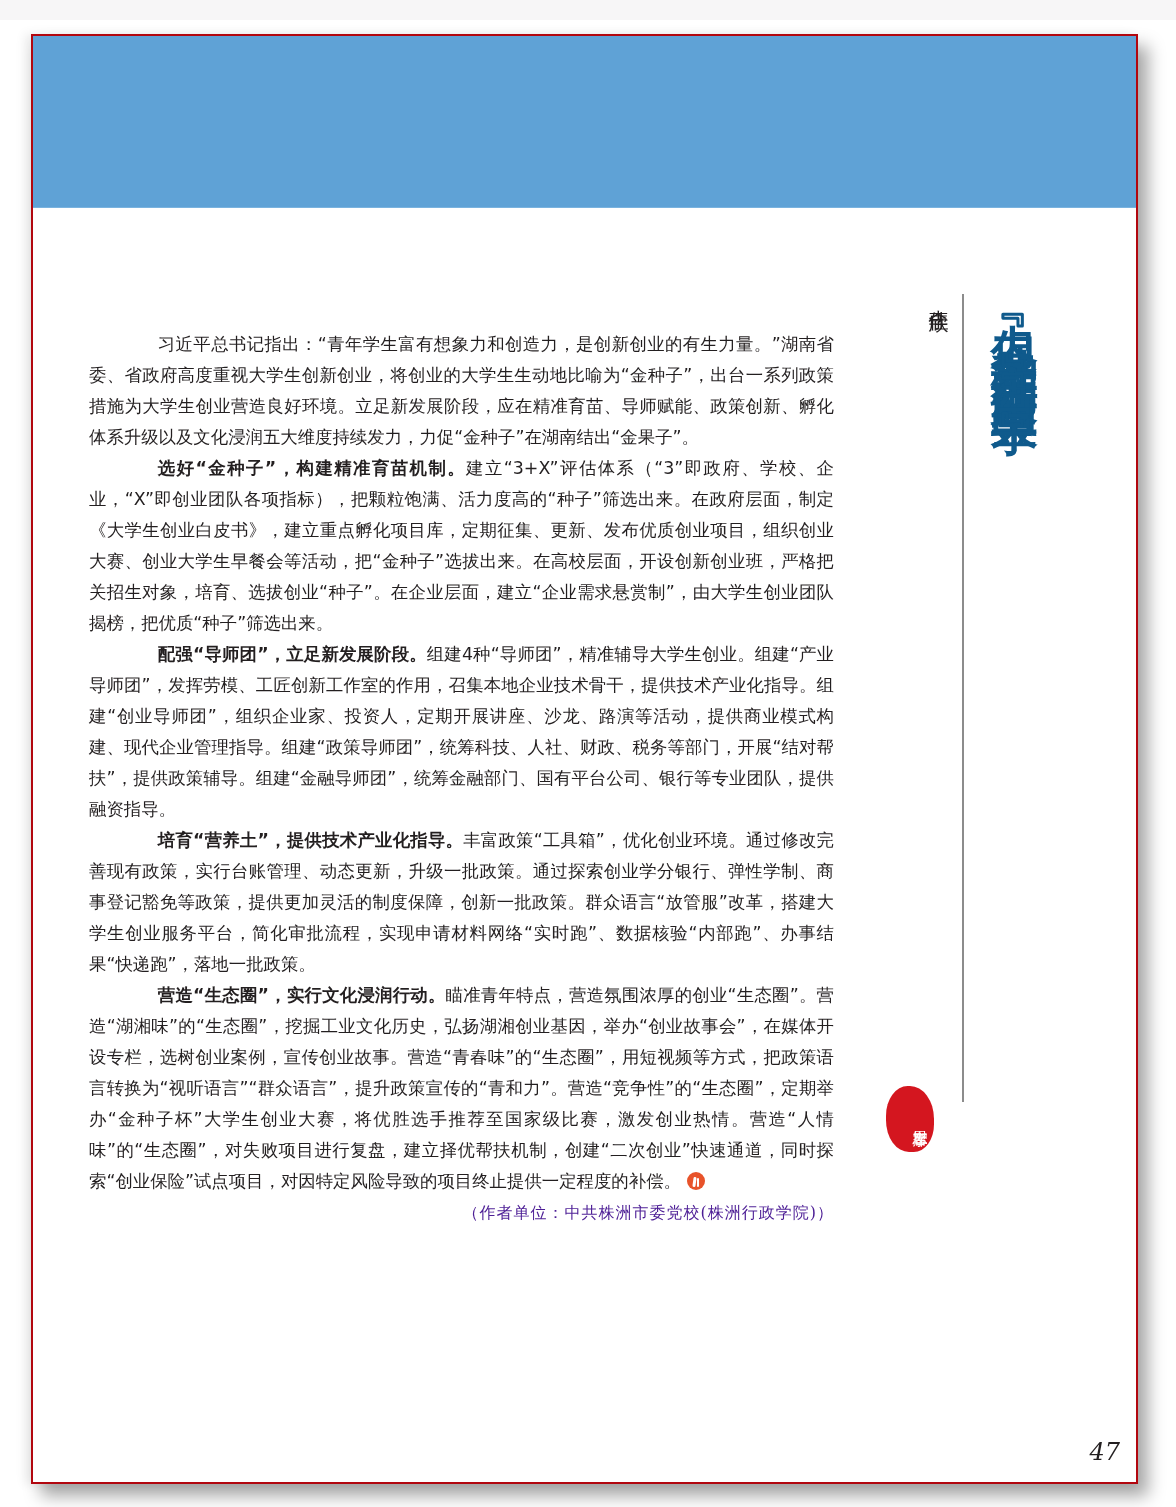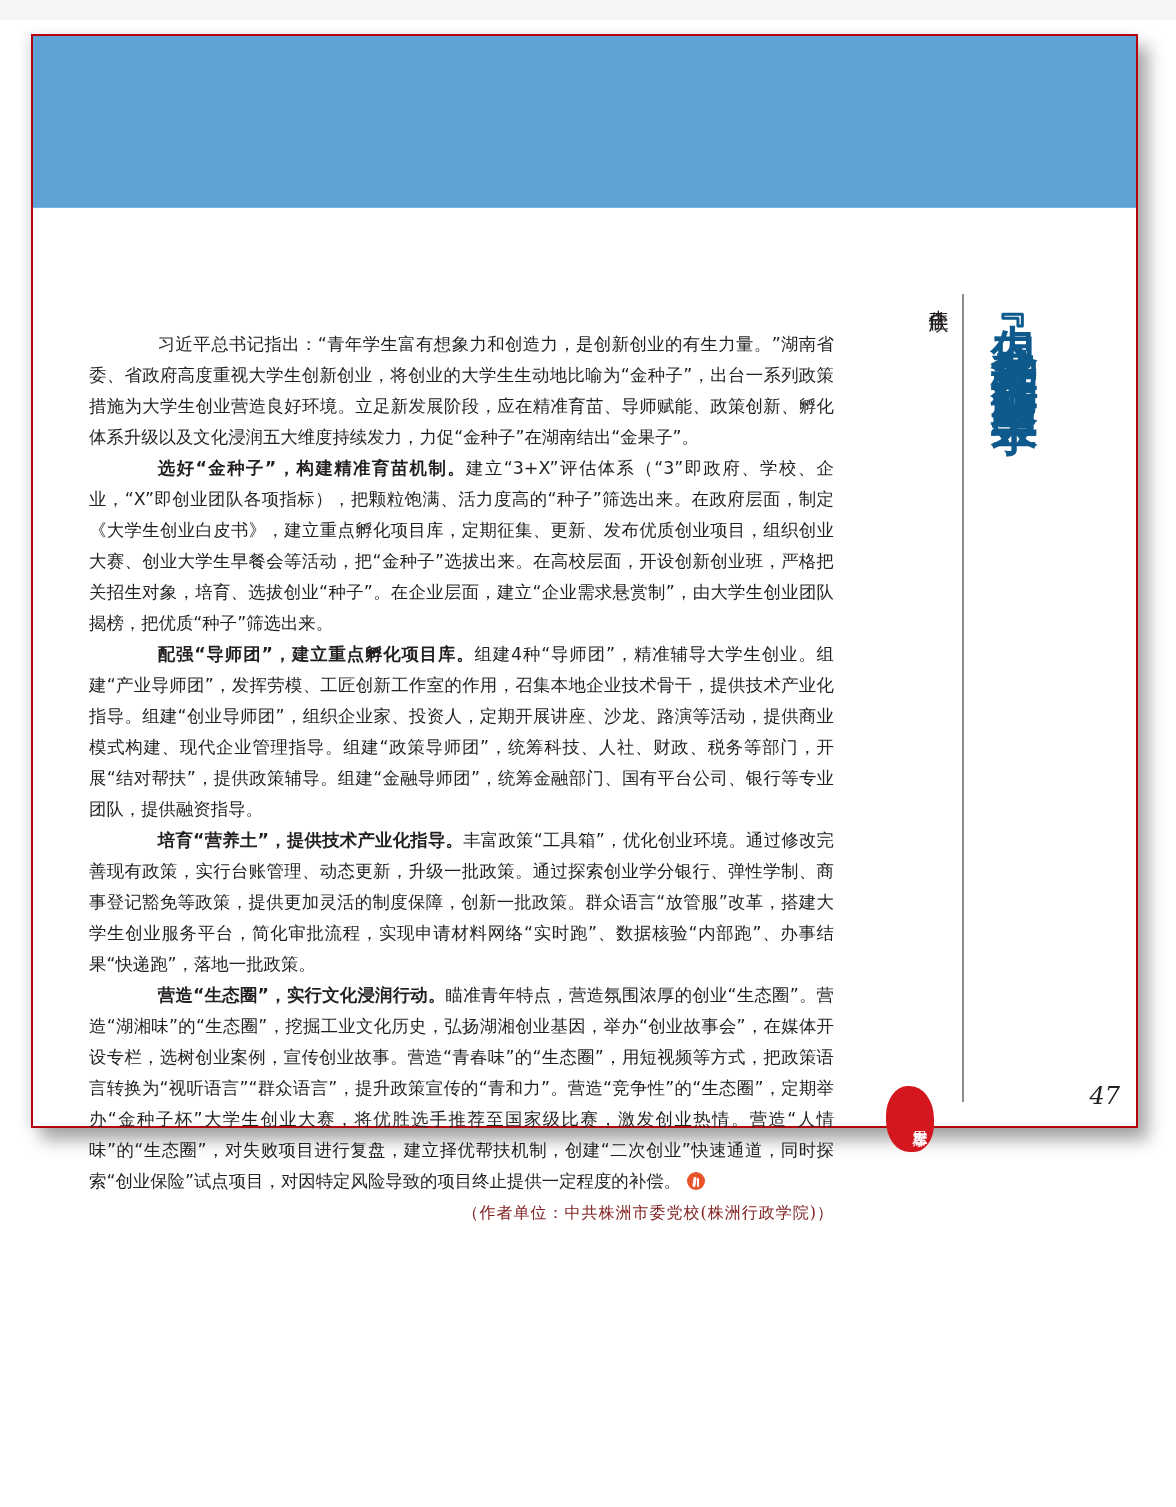--- a/index.html
+++ b/index.html
@@ -18,21 +18,21 @@
       position: absolute;
       left: 0; top: 0;
       width: 1176px; height: 20px;
       background: #f7f6f7;
     }
     .page {
       position: absolute;
       left: 31px;
       top: 34px;
       width: 1107px;
-      height: 1094px;
+      height: 1450px;
       border: 2px solid #b2070f;
       background: #ffffff;
       box-shadow: 10px 12px 16px rgba(0,0,0,0.35), -6px 0 10px rgba(0,0,0,0.08);
       box-sizing: border-box;
     }
     .banner {
       position: absolute;
       left: 0; top: 0;
       width: 100%;
       height: 171px;
@@ -86,21 +86,21 @@
       left: 10px; top: 6px;
       width: 2px; height: 9px;
       background: #ffffff;
       border-radius: 2px;
     }
     .author-unit {
       float: right;
       font-family: "DejaVu Serif", "Liberation Serif", serif;
       font-size: 16px;
       letter-spacing: 1px;
-      color: #7f1d1d;
+      color: #4c1d95;
     }
     .author-name {
       position: absolute;
       left: 895px;
       top: 258px;
       width: 22px;
       font-family: "DejaVu Serif", "Liberation Serif", serif;
       font-size: 20px;
       line-height: 22px;
       color: #231f20;
@@ -164,21 +164,21 @@
   <div class="banner"></div>
 
   <div class="body-text">
     <p>
       <span class="lead"></span><span>习近平总书记指出：“青年学生富有想象力和创造力，是创新创业的有生力量。”湖南省委、省政府高度重视大学生创新创业，将创业的大学生生动地比喻为“金种子”，出台一系列政策措施为大学生创业营造良好环境。立足新发展阶段，应在精准育苗、导师赋能、政策创新、孵化体系升级以及文化浸润五大维度持续发力，力促“金种子”在湖南结出“金果子”。</span>
     </p>
     <p>
       <span class="lead">选好“金种子”，构建精准育苗机制。</span><span>建立“3+X”评估体系（“3”即政府、学校、企业，“X”即创业团队各项指标），把颗粒饱满、活力度高的“种子”筛选出来。在政府层面，制定《大学生创业白皮书》，建立重点孵化项目库，定期征集、更新、发布优质创业项目，组织创业大赛、创业大学生早餐会等活动，把“金种子”选拔出来。在高校层面，开设创新创业班，严格把关招生对象，培育、选拔创业“种子”。在企业层面，建立“企业需求悬赏制”，由大学生创业团队揭榜，把优质“种子”筛选出来。</span>
     </p>
     <p>
-      <span class="lead">配强“导师团”，建立重点孵化项目库。</span><span>组建4种“导师团”，精准辅导大学生创业。组建“产业导师团”，发挥劳模、工匠创新工作室的作用，召集本地企业技术骨干，提供技术产业化指导。组建“创业导师团”，组织企业家、投资人，定期开展讲座、沙龙、路演等活动，提供商业模式构建、现代企业管理指导。组建“政策导师团”，统筹科技、人社、财政、税务等部门，开展“结对帮扶”，提供政策辅导。组建“金融导师团”，统筹金融部门、国有平台公司、银行等专业团队，提供融资指导。</span>
+      <span class="lead">配强“导师团”，立足新发展阶段。</span><span>组建4种“导师团”，精准辅导大学生创业。组建“产业导师团”，发挥劳模、工匠创新工作室的作用，召集本地企业技术骨干，提供技术产业化指导。组建“创业导师团”，组织企业家、投资人，定期开展讲座、沙龙、路演等活动，提供商业模式构建、现代企业管理指导。组建“政策导师团”，统筹科技、人社、财政、税务等部门，开展“结对帮扶”，提供政策辅导。组建“金融导师团”，统筹金融部门、国有平台公司、银行等专业团队，提供融资指导。</span>
     </p>
     <p>
       <span class="lead">培育“营养土”，提供技术产业化指导。</span><span>丰富政策“工具箱”，优化创业环境。通过修改完善现有政策，实行台账管理、动态更新，升级一批政策。通过探索创业学分银行、弹性学制、商事登记豁免等政策，提供更加灵活的制度保障，创新一批政策。群众语言“放管服”改革，搭建大学生创业服务平台，简化审批流程，实现申请材料网络“实时跑”、数据核验“内部跑”、办事结果“快递跑”，落地一批政策。</span>
     </p>
     <p>
       <span class="lead">营造“生态圈”，实行文化浸润行动。</span><span>瞄准青年特点，营造氛围浓厚的创业“生态圈”。营造“湖湘味”的“生态圈”，挖掘工业文化历史，弘扬湖湘创业基因，举办“创业故事会”，在媒体开设专栏，选树创业案例，宣传创业故事。营造“青春味”的“生态圈”，用短视频等方式，把政策语言转换为“视听语言”“群众语言”，提升政策宣传的“青和力”。营造“竞争性”的“生态圈”，定期举办“金种子杯”大学生创业大赛，将优胜选手推荐至国家级比赛，激发创业热情。营造“人情味”的“生态圈”，对失败项目进行复盘，建立择优帮扶机制，创建“二次创业”快速通道，同时探索“创业保险”试点项目，对因特定风险导致的项目终止提供一定程度的补偿。</span><span class="end-mark"></span><span class="author-unit">（作者单位：中共株洲市委党校(株洲行政学院)）</span>
     </p>
   </div>
 
   <div class="author-name">李佳欣</div>

